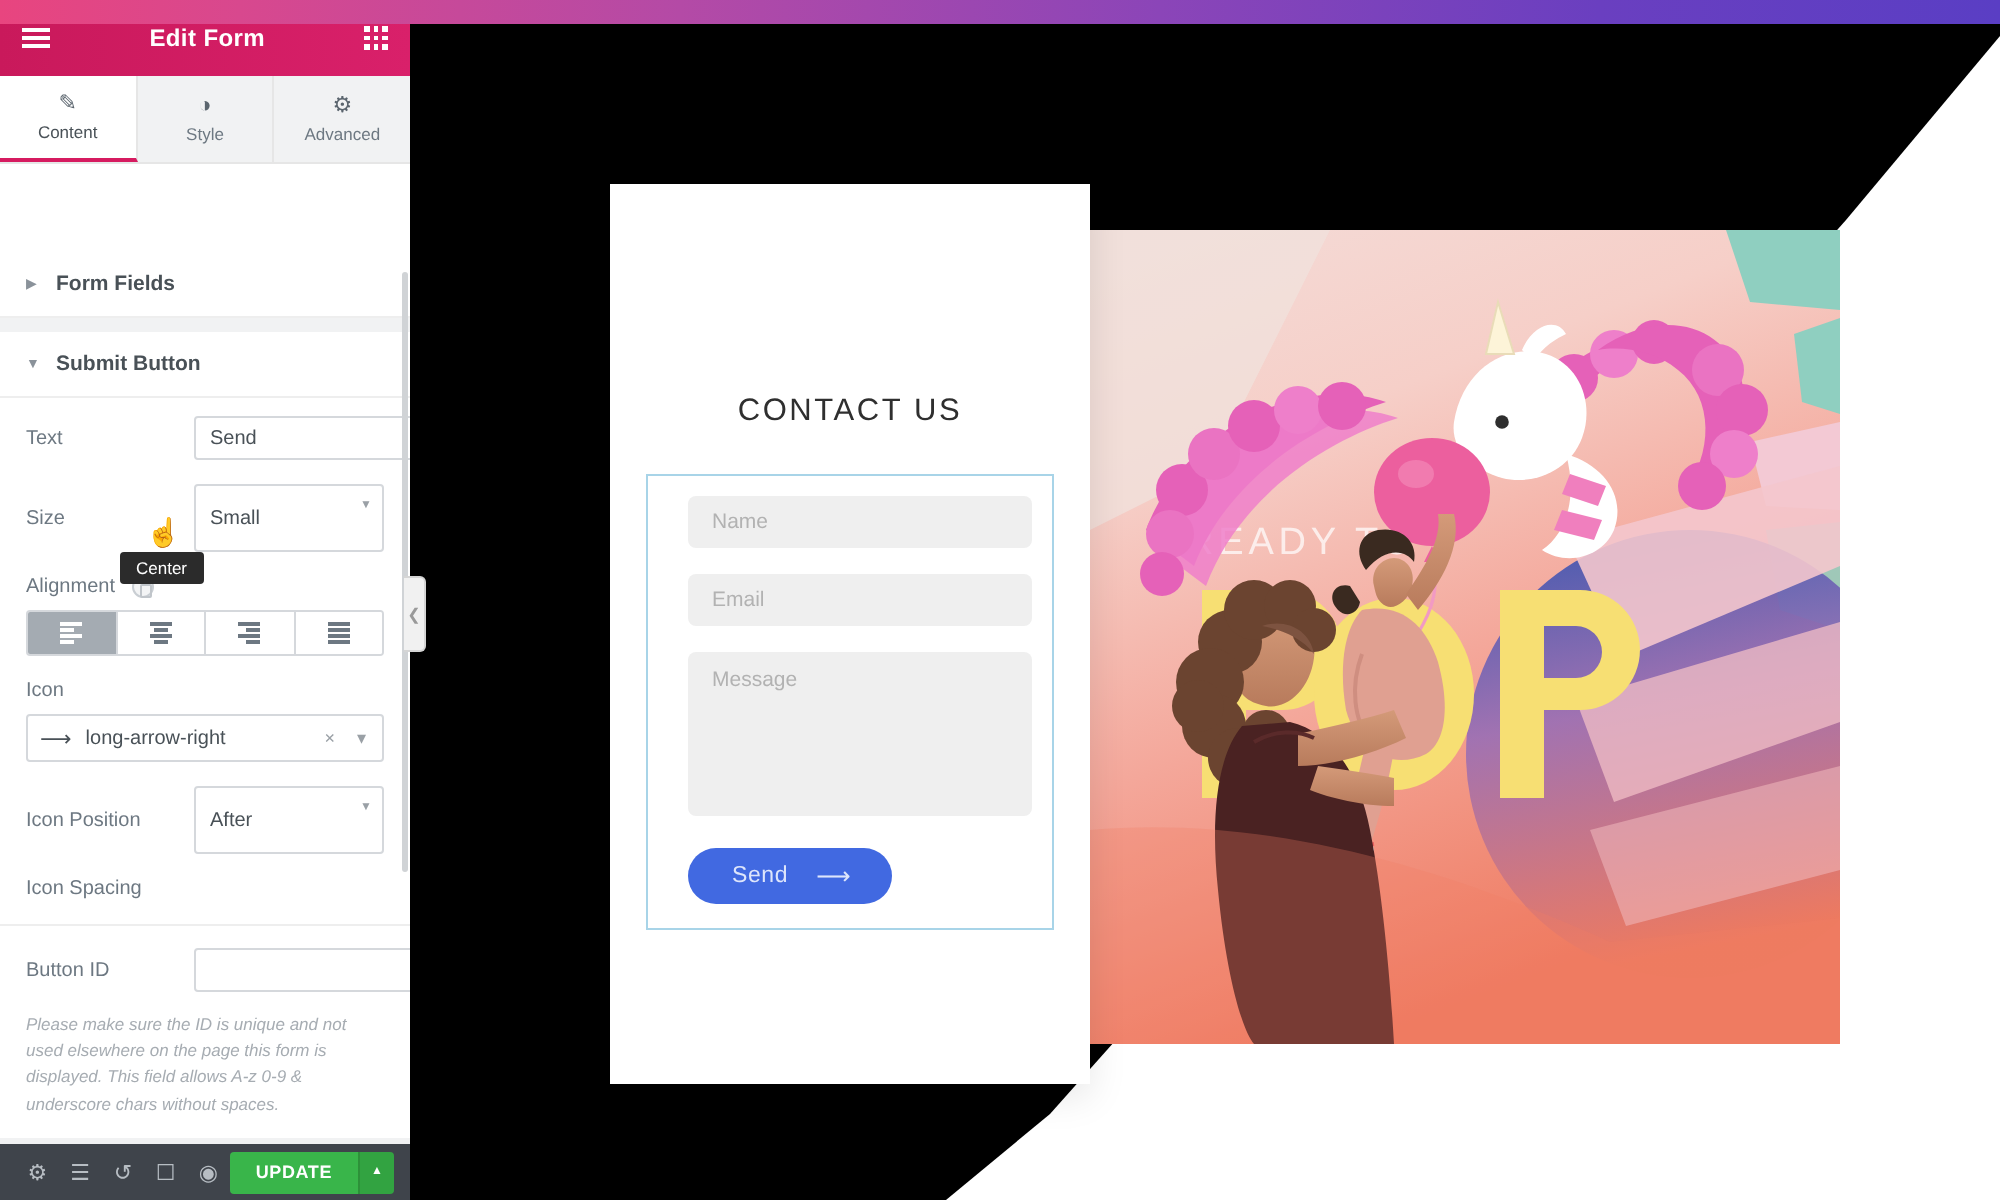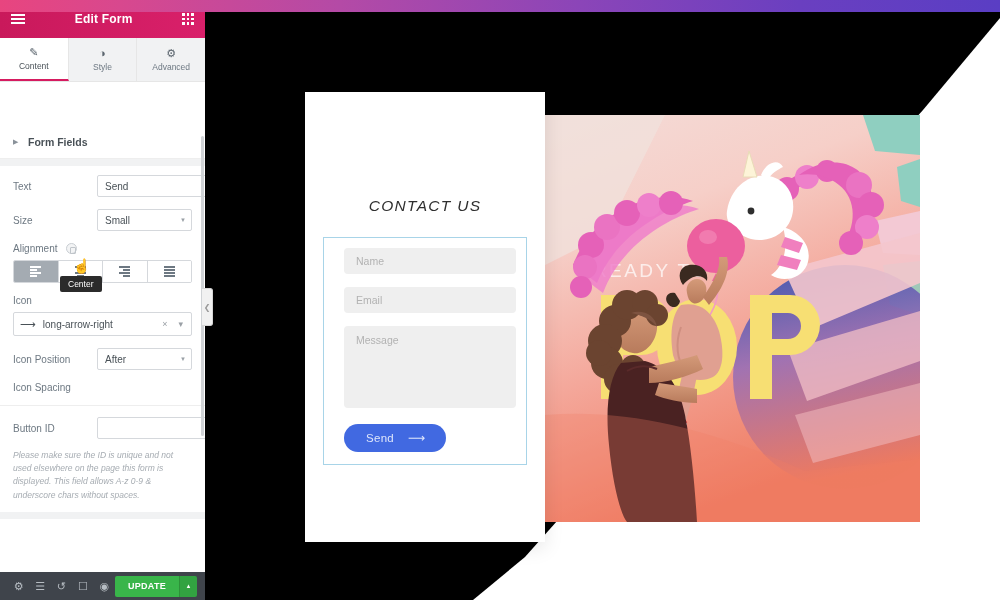--- a/index.html
+++ b/index.html
@@ -30,21 +30,21 @@
 
   
   #contact-card {
     position: absolute; left: 100px; top: 80px; width: 240px; height: 450px;
     background: #ffffff;
     box-shadow: 0 6px 18px rgba(0,0,0,0.10);
     z-index: 5;
   }
   #contact-title {
     text-align: center; font-size: 15.5px; letter-spacing: 1.3px;
-    color: #2f2f2f; margin-top: 105px; font-weight: 400; font-style: italic;
+    color: #2f2f2f; margin-top: 105px; font-weight: 400;
   }
   #form-wrapper {
     margin: 22px 18px 0 18px; border: 1px solid #a8d4e8; padding: 10px 10px 12px 20px;
   }
   .field {
     width: 100%; background: #efefef; border: none; border-radius: 4px;
     height: 26px; padding: 0 12px; font-size: 10.5px; color: #9a9a9a;
     font-family: "Liberation Sans", sans-serif; display: block; margin-bottom: 13px;
     outline: none;
   }
@@ -131,21 +131,21 @@
     content: ""; position: absolute; left: 3px; top: 2.5px;
     width: 4px; height: 5px; border: 1px solid #c0c5ca; border-radius: 1px;
   }
   .txt-input {
     flex: 1; height: 22px; border: 1px solid #d5d8dc; border-radius: 2px;
     font-size: 10px; color: #495157; padding: 0 7px; outline: none;
     font-family: "Liberation Sans", sans-serif; background: #fff;
   }
   .select-wrap { flex: 1; position: relative; }
   .sel {
-    width: 100%; height: 22px; border: 1px solid #d5d8dc; border-radius: 2px;
+    width: 100%; height: 34px; border: 1px solid #d5d8dc; border-radius: 2px;
     font-size: 10px; color: #495157; padding: 0 18px 0 7px; outline: none;
     background: #fff; appearance: none; font-family: "Liberation Sans", sans-serif;
     cursor: pointer;
   }
   .sel-caret {
     position: absolute; right: 6px; top: 8px; font-size: 6px; color: #9aa0a6;
     pointer-events: none;
   }
 
   .full-label { font-size: 10px; color: #6d7882; display: flex; align-items: center; gap: 9px; margin-bottom: 6px; }
@@ -425,20 +425,24 @@
   </div>
 
   <div id="panel-body">
 
     <div class="section-head">
       <span class="caret">▶</span>
       <span class="section-title">Form Fields</span>
     </div>
     <div class="grey-gap"></div>
 
+    <div class="section-head">
+      <span class="caret">▼</span>
+      <span class="section-title">Submit Button</span>
+    </div>
 
     <div class="ctl-block">
 
       <div class="row">
         <div class="row-label">Text</div>
         <input class="txt-input" type="text" value="Send" style="">
       </div>
 
       <div class="row">
         <div class="row-label">Size</div>

